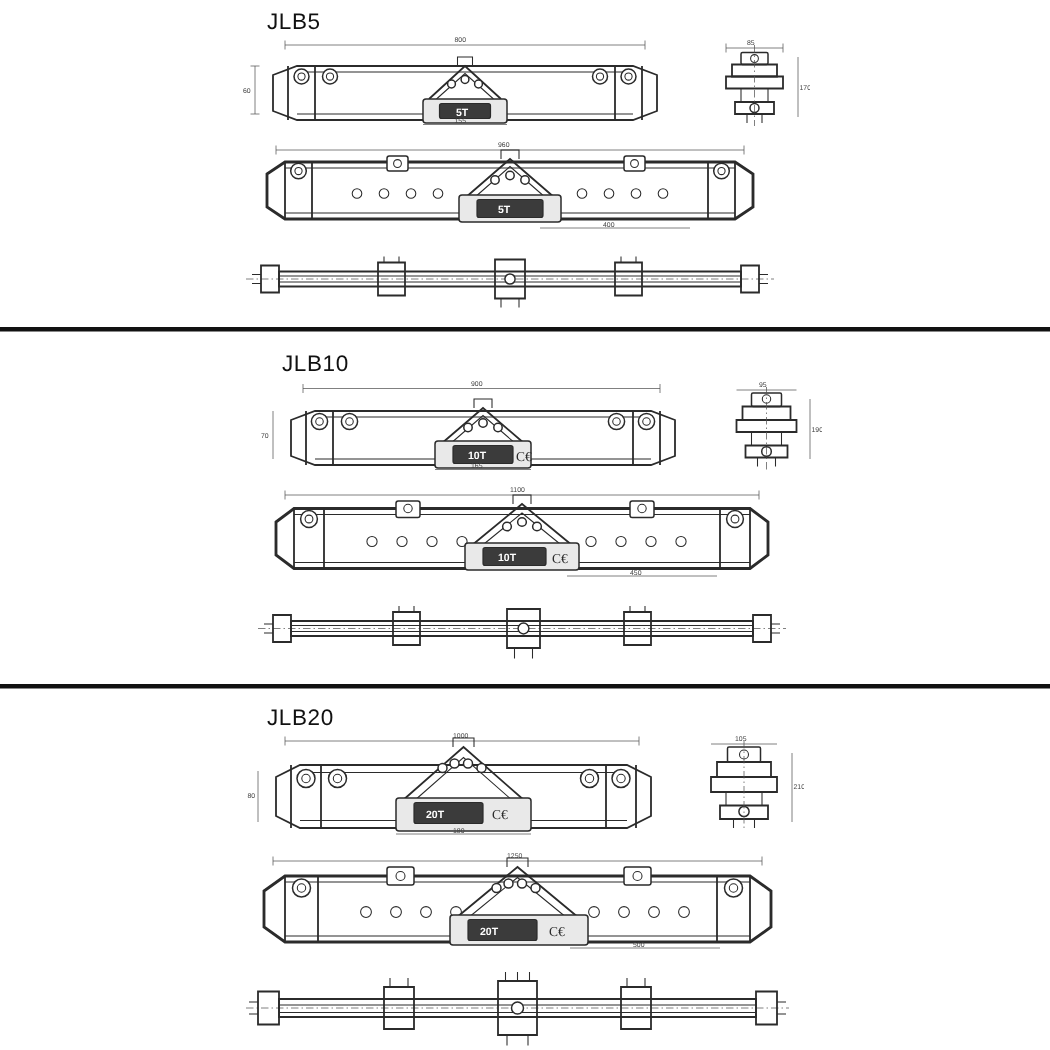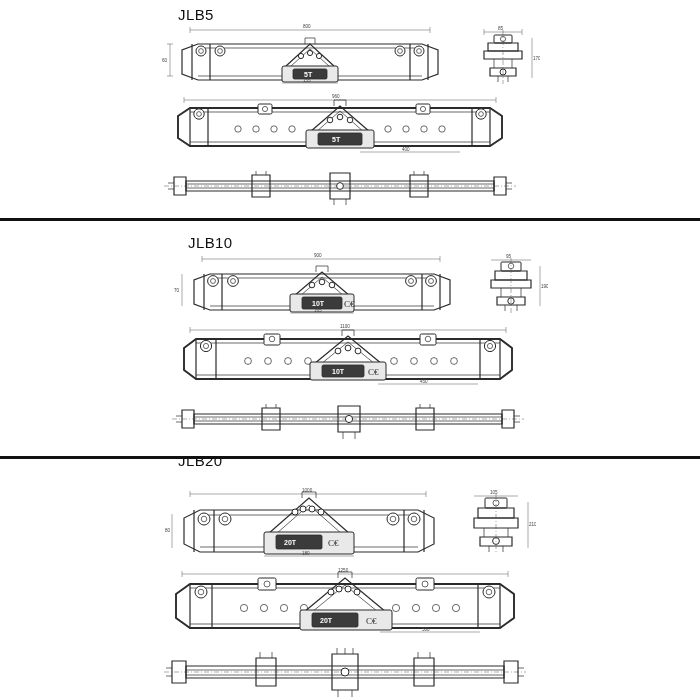--- a/index.html
+++ b/index.html
@@ -337,21 +337,21 @@
         <path class="ln thin" d="M175 34 L175 41 M187 34 L187 41"></path>
         <circle class="fillwhite" cx="181" cy="21" r="3.6"></circle>
       </svg>
     </div>
 
     <div class="divider" style="top:456px;"></div>
   </div>
 
   <div class="section">
 
-    <div class="sec-title" style="left:178px; top:452px;">JLB20</div>
+    <div class="sec-title" style="left:178px; top:470px;">JLB20</div>
 
     <div class="drawing" style="left:164px; top:486px;">
       <svg width="290" height="72" viewBox="0 0 290 72">
         <line class="dim" x1="26" y1="8" x2="262" y2="8"></line>
         <line class="dim" x1="26" y1="5" x2="26" y2="11"></line>
         <line class="dim" x1="262" y1="5" x2="262" y2="11"></line>
         <text class="dimtxt" x="138" y="6">1000</text>
         <line class="dim" x1="8" y1="28" x2="8" y2="62"></line>
         <text class="dimtxt" x="1" y="46">80</text>
 

